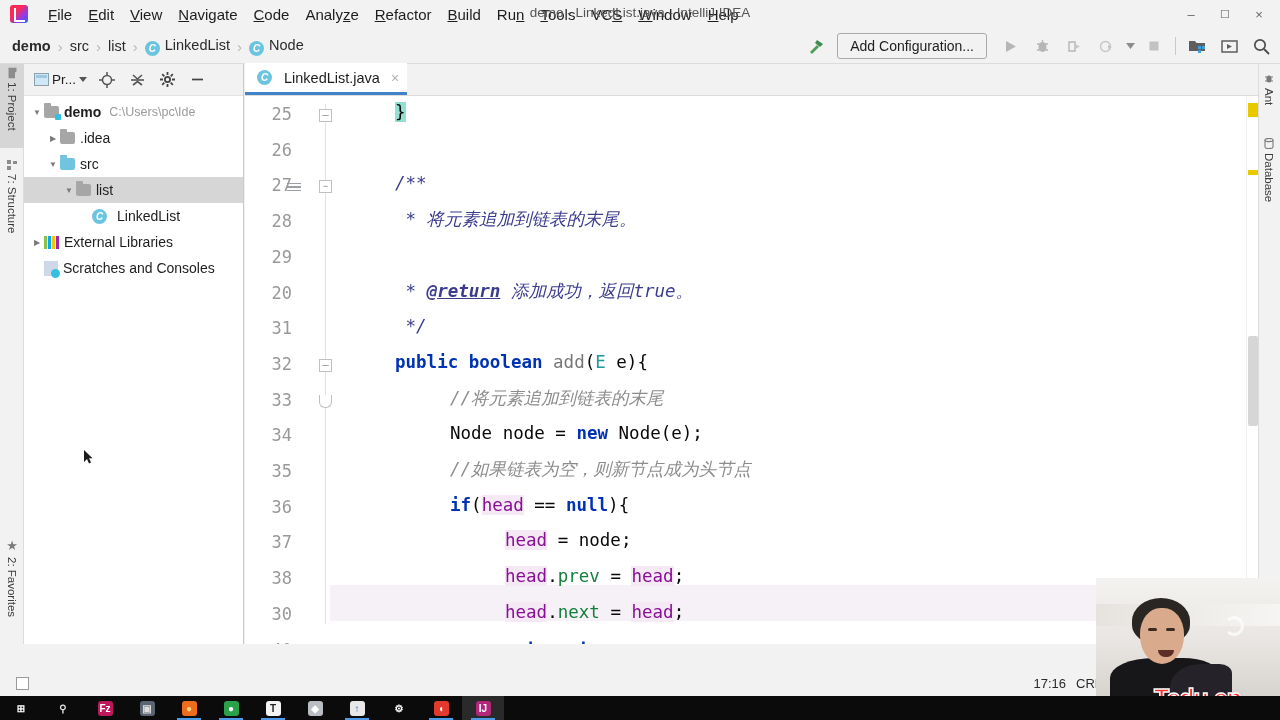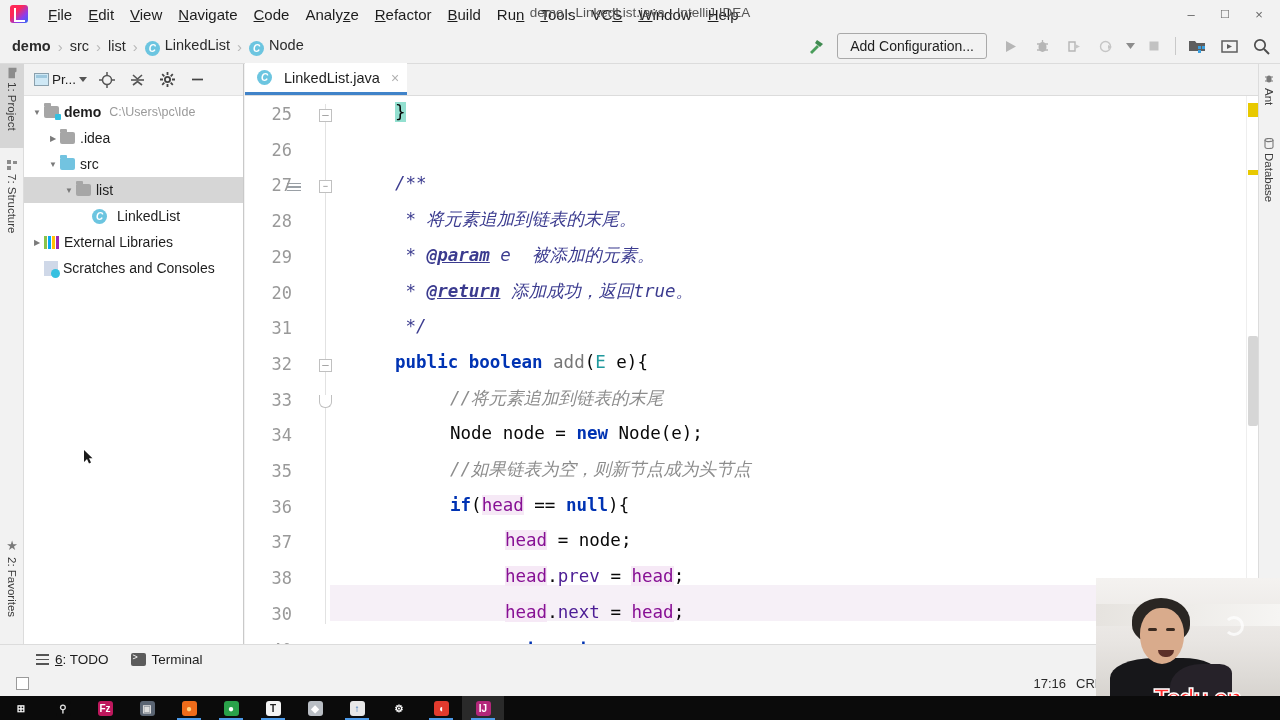--- a/index.html
+++ b/index.html
@@ -106,21 +106,21 @@
   .codelines { position:absolute; left:85px; top:0; right:0; height:100%;
     font-family:"DejaVu Sans Mono", monospace; font-size:17.5px; }
   .cl { position:absolute; left:0; white-space:pre; line-height:1; }
   .kw { color:#0033b3; font-weight:bold; }
   .cm { color:#8c8c8c; font-style:italic; }
   .doc { color:#3b3b8f; font-style:italic; }
   .doctag { color:#3b3b8f; font-style:italic; font-weight:bold; text-decoration:underline; }
   .txt { color:#080808; }
   .gtype { color:#20999d; }
   .fld { color:#871094; background:#f6e9f6; }
-  .fld2 { color:#4c1d95; }
+  .fld2 { color:#15803d; }
   .mth { color:#777; }
   .hl-brace { background:#93e0d0; color:#080808; }
   .hl-line { position:absolute; left:85px; right:20px; height:36px; background:#f6f0f7; }
 
   .rightbar { position:absolute; right:20px; top:0; width:14px; height:100%; background:#fff;
     border-left:1px solid #eee; }
   .mark { position:absolute; right:0; width:12px; background:#e8c900; }
   .sb-thumb { position:absolute; right:22px; width:10px; background:#d6d6d6; border-radius:2px; }
 
   
@@ -435,21 +435,20 @@
             <div class="gnum" style="top: 472.1px;">38</div>
             <div class="gnum" style="top: 507.8px;">30</div>
             <div class="gnum" style="top: 543.5px;">40</div>
           </div>
       </div>
       <div class="codelines" id="codelines">
           <div class="cl" style="top: 8px; left: 65px;"><span class="hl-brace">}</span></div>
           <div class="cl" style="top: 43.7px; left: 10px;"></div>
           <div class="cl" style="top: 79.4px; left: 65px;"><span class="doc">/**</span></div>
           <div class="cl" style="top: 115.1px; left: 65px;"><span class="doc"> * </span><span class="doc">将元素追加到链表的末尾。</span></div>
-          <div class="cl" style="top: 150.8px; left: 65px;"><span class="doc"> * </span><span class="doctag">@param</span><span class="doc"> e  </span><span class="doc">被添加的元素。</span></div>
           <div class="cl" style="top: 186.5px; left: 65px;"><span class="doc"> * </span><span class="doctag">@return</span><span class="doc"> </span><span class="doc">添加成功，返回true。</span></div>
           <div class="cl" style="top: 222.2px; left: 65px;"><span class="doc"> */</span></div>
           <div class="cl" style="top: 257.9px; left: 65px;"><span class="kw">public</span><span class="txt"> </span><span class="kw">boolean</span><span class="txt"> </span><span class="mth">add</span><span class="txt">(</span><span class="gtype">E</span><span class="txt"> e){</span></div>
           <div class="cl" style="top: 293.6px; left: 120px;"><span class="cm">//将元素追加到链表的末尾</span></div>
           <div class="cl" style="top: 329.3px; left: 120px; text-align: right;"><span class="txt">Node node = </span><span class="kw">new</span><span class="txt"> Node(e);</span></div>
           <div class="cl" style="top: 365px; left: 120px;"><span class="cm">//如果链表为空，则新节点成为头节点</span></div>
           <div class="cl" style="top: 400.7px; left: 120px;"><span class="kw">if</span><span class="txt">(</span><span class="fld">head</span><span class="txt"> == </span><span class="kw">null</span><span class="txt">){</span></div>
           <div class="cl" style="top: 436.4px; left: 175px;"><span class="fld">head</span><span class="txt"> = node;</span></div>
           <div class="cl" style="top: 472.1px; left: 175px;"><span class="fld">head</span><span class="txt">.</span><span class="fld2">prev</span><span class="txt"> = </span><span class="fld">head</span><span class="txt">;</span></div>
           <div class="cl" style="top: 507.8px; left: 175px;"><span class="fld">head</span><span class="txt">.</span><span class="fld2">next</span><span class="txt"> = </span><span class="fld">head</span><span class="txt">;</span></div>
@@ -474,34 +473,20 @@
     </div>
     <div class="rtab" style="top:70px;height:92px;">
       <svg width="10" height="11" viewBox="0 0 10 11">
           <ellipse cx="5" cy="2" rx="4" ry="1.6" fill="none" stroke="#7a7a7a" stroke-width="1.1"></ellipse>
           <path d="M1 2v7c0 .9 1.8 1.6 4 1.6s4-.7 4-1.6V2" fill="none" stroke="#7a7a7a" stroke-width="1.1"></path>
         </svg>
       <span>Database</span>
     </div>
   </div>
 
-  <div class="bottombar">
-    <div class="bb-item">
-      <span class="todo-ic">
-          <i></i>
-          <i></i>
-          <i></i>
-        </span>
-      <span><u>6</u>: TODO</span>
-    </div>
-    <div class="bb-item">
-      <span class="term-ic"></span>
-      <span>Terminal</span>
-    </div>
-  </div>
 
   <div class="statusbar">
     <div class="st-check"></div>
     <div class="st-right">
       <span>17:16</span>
       <span>CRLF</span>
     </div>
   </div>
 
   <div class="webcam">

